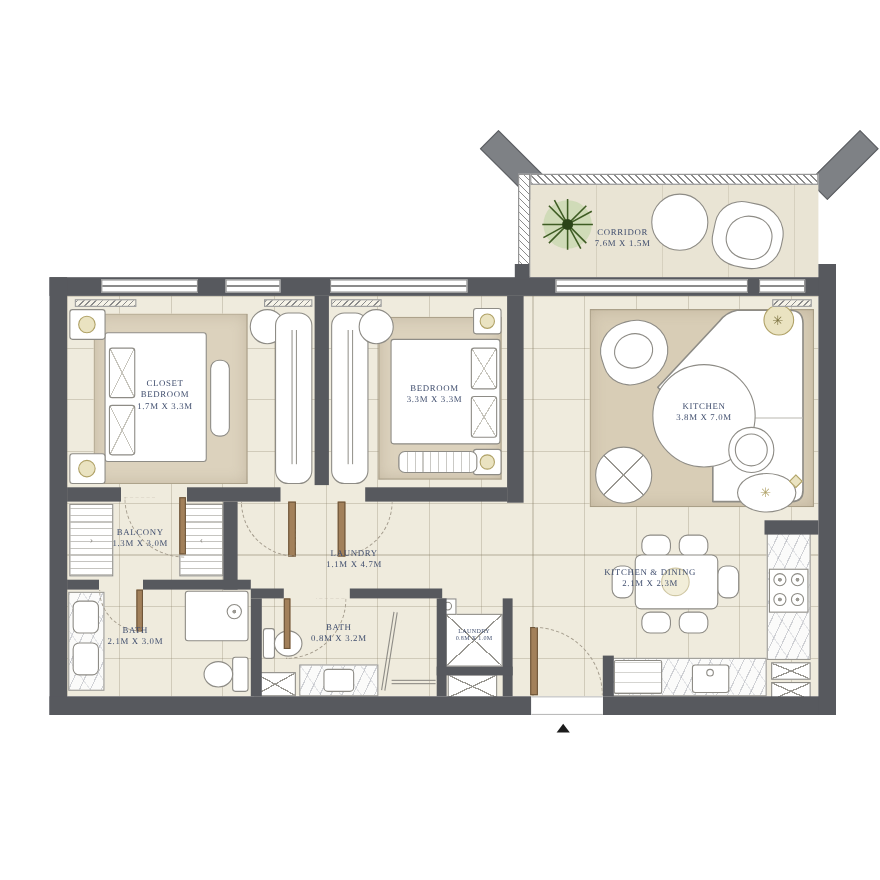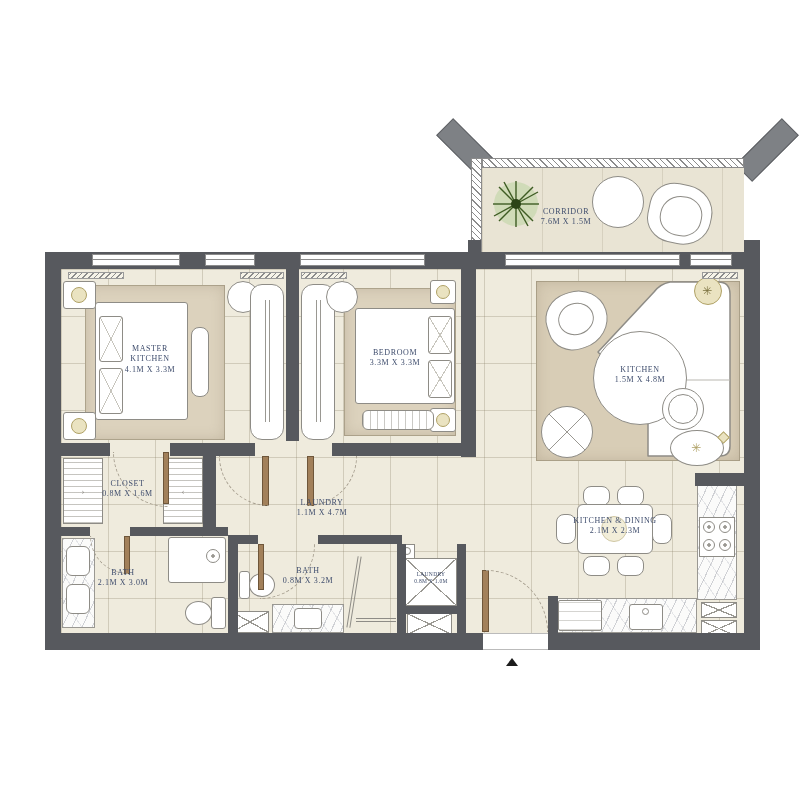--- a/index.html
+++ b/index.html
@@ -231,49 +231,49 @@
   <div class="arc dl" style="left:90px;top:536px;width:38px;height:38px;"></div>
   <div class="leaf" style="left:258px;top:544px;width:6px;height:46px;"></div>
   <div class="arc dr" style="left:260px;top:544px;width:55px;height:55px;"></div>
 
   <div class="abs" style="left:483px;top:633px;width:65px;height:17px;background:#fff;border-top:1px solid #bbb;border-bottom:1px solid #bbb;"></div>
   <div class="leaf" style="left:482px;top:570px;width:7px;height:62px;"></div>
   <div class="arc ur" style="left:486px;top:570px;width:62px;height:62px;"></div>
   <div class="tri" style="left:506px;top:658px;"></div>
 
   <div class="label" style="left:114px;top:344px;width:72px;">
-    <span>MASTER KITCHEN</span>
-      <span>4.1M X 3.3M</span>
+    <span>CLOSET BEDROOM</span>
+      <span>1.7M X 3.3M</span>
   </div>
   <div class="label" style="left:352px;top:348px;width:86px;">
     <span>BEDROOM</span>
       <span>3.3M X 3.3M</span>
   </div>
   <div class="label" style="left:595px;top:365px;width:90px;">
     <span>KITCHEN</span>
-      <span>1.5M X 4.8M</span>
+      <span>3.8M X 7.0M</span>
   </div>
   <div class="label" style="left:85px;top:479px;width:85px;">
-    <span>CLOSET</span>
-      <span>0.8M X 1.6M</span>
+    <span>BALCONY</span>
+      <span>1.3M X 3.0M</span>
   </div>
   <div class="label" style="left:272px;top:498px;width:100px;">
     <span>LAUNDRY</span>
       <span>1.1M X 4.7M</span>
   </div>
   <div class="label" style="left:78px;top:568px;width:90px;">
     <span>BATH</span>
       <span>2.1M X 3.0M</span>
   </div>
   <div class="label" style="left:262px;top:566px;width:92px;">
     <span>BATH</span>
       <span>0.8M X 3.2M</span>
   </div>
   <div class="label tiny" style="left:404px;top:571px;width:54px;">
     <span>LAUNDRY</span>
       <span>0.8M X 1.0M</span>
   </div>
-  <div class="label" style="left:548px;top:516px;width:134px;">
+  <div class="label" style="left:524px;top:516px;width:134px;">
     <span>KITCHEN &amp; DINING</span>
       <span>2.1M X 2.3M</span>
   </div>
 
 </div>
 
 </body></html>

